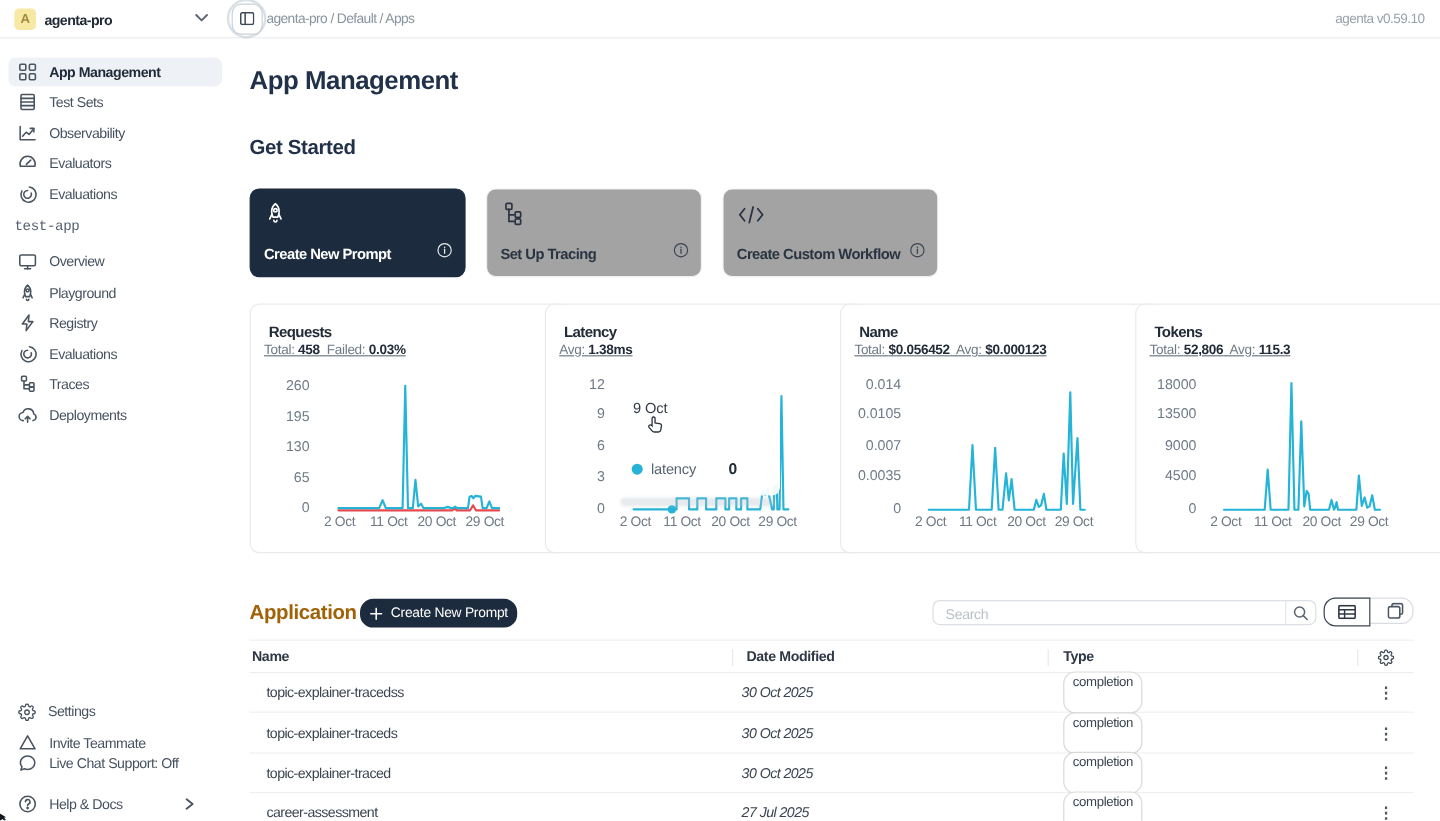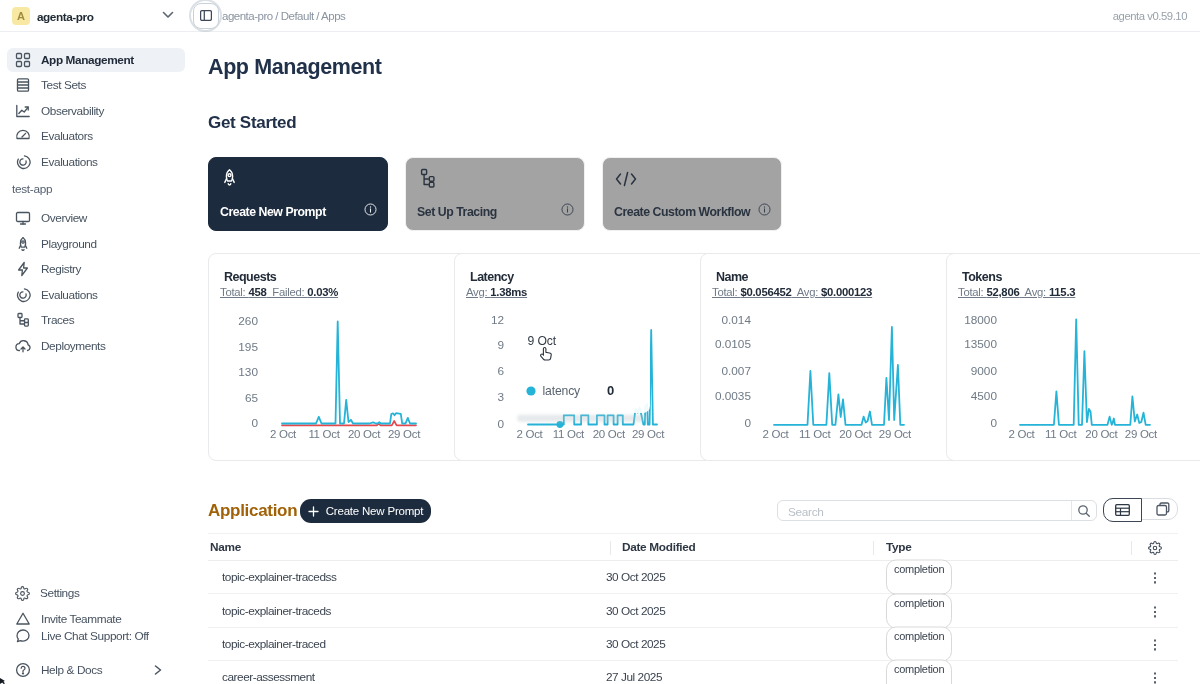--- a/index.html
+++ b/index.html
@@ -12,21 +12,21 @@
 #orgname { position:absolute; left:37px; top:10px; font-size:11.8px; letter-spacing:-0.45px; font-weight:600; color:#212b36; }
 #chev { position:absolute; left:162px; top:11px; }
 #togglering { position:absolute; left:189px; top:-1px; width:33px; height:33px; border-radius:50%; border:2px solid rgba(176,186,197,0.45); }
 #togglebtn { position:absolute; left:193px; top:3px; width:26px; height:26px; border-radius:8px; border:1.5px solid #c9d1d9; background:#fff; }
 #crumb { position:absolute; left:222px; top:9.5px; font-size:11.5px; letter-spacing:-0.5px; color:#8a94a0; }
 #version { position:absolute; right:13px; top:9.5px; font-size:11.3px; letter-spacing:-0.45px; color:#98a1ab; }
 
 .navitem { position:absolute; left:7px; width:178px; height:24px; display:flex; align-items:center; font-size:11.8px; letter-spacing:-0.4px; color:#46525f; }
 .navitem svg { margin-left:8px; margin-right:10px; flex:none; }
 .navitem.sel { background:#eef1f6; border-radius:6px; color:#1f2937; font-weight:600; }
-#grouplabel { position:absolute; left:12px; top:182px; font-size:11.8px; letter-spacing:-0.3px; color:#556070; }
+#grouplabel { position:absolute; left:12px; top:182px; font-size:11.8px; letter-spacing:-0.3px; color:#556070;font-family:Liberation Mono, monospace; }
 
 #h1 { position:absolute; left:208px; top:55px; font-size:21.5px; font-weight:600; color:#22314a; letter-spacing:-0.4px; }
 #h2 { position:absolute; left:208px; top:113px; font-size:17px; font-weight:600; letter-spacing:-0.3px; color:#22314a; }
 .gscard { position:absolute; top:157px; width:180px; height:74px; border:1px solid #f0f0f2; border-radius:8px; background:#a3a3a3; }
 .gscard .ttl { position:absolute; left:11px; bottom:11px; font-size:12.3px; letter-spacing:-0.45px; font-weight:600; color:#2a3441; }
 .gscard .inf { position:absolute; right:10px; bottom:10px; }
 .gscard.dark { background:#1c2b3d; border-color:#1c2b3d; }
 .gscard.dark .ttl { color:#fff; }
 .chartcard { position:absolute; top:253px; width:266px; height:208px; border:1px solid #e9eaec; border-radius:8px; background:#fff; }
 .chartcard .ct { position:absolute; left:15px; top:16px; font-size:12.5px; letter-spacing:-0.5px; font-weight:700; color:#222b38; }
@@ -39,21 +39,21 @@
 #search { position:absolute; left:777px; top:500px; width:320px; height:21px; border:1px solid #dcdfe3; border-radius:6px; background:#fff; }
 #search .ph { position:absolute; left:10px; top:4px; font-size:11.8px; letter-spacing:-0.3px; color:#b9c0c7; }
 #search .sep { position:absolute; right:24px; top:0; width:1px; height:19px; background:#e3e6ea; }
 #toggleview { position:absolute; left:1103px; top:498px; width:75px; height:22px; border:1px solid #d9dde2; border-radius:10px; background:#fff; }
 #tv-left { position:absolute; left:-1px; top:-1px; width:39px; height:24px; border:1.5px solid #3c4654; border-radius:10px 0 0 10px; display:flex; align-items:center; justify-content:center; background:#fff; }
 #tv-right { position:absolute; right:7px; top:3px; }
 
 #table { position:absolute; left:208px; top:533px; width:970px; }
 .trow { position:relative; height:33.4px; border-bottom:1px solid #f0f0f0; font-size:11.8px; letter-spacing:-0.45px; color:#3b4450; }
 .trow .c1 { position:absolute; left:14px; top:50%; transform:translateY(-50%); }
-.trow .c2 { position:absolute; left:398px; top:50%; transform:translateY(-50%); }
+.trow .c2 { position:absolute; left:410px; top:50%; transform:translateY(-50%);font-style:italic; }
 .trow .c3 { position:absolute; left:678px; top:50%; transform:translateY(-50%); }
 .trow .c4 { position:absolute; left:938px; width:18px; text-align:center; top:50%; transform:translateY(-50%); }
 #thead { height:28px; border-top:1px solid #f0f0f0; border-bottom:1px solid #ededed; font-weight:600; color:#2e3744; font-size:11.8px; letter-spacing:-0.3px; position:relative; }
 #thead .vsep { position:absolute; top:7px; width:1px; height:14px; background:#e8e8e8; }
 .badge { display:inline-block; border:1px solid #d9d9d9; border-radius:10px; padding:2px 7px 19px; font-size:11px; letter-spacing:-0.3px; color:#3b4450; background:#fff; }
 .dots { color:#4b5563; font-size:13px; letter-spacing:0; font-weight:700; }
 </style>
 </head>
 <body>
 <div id="topbar">

